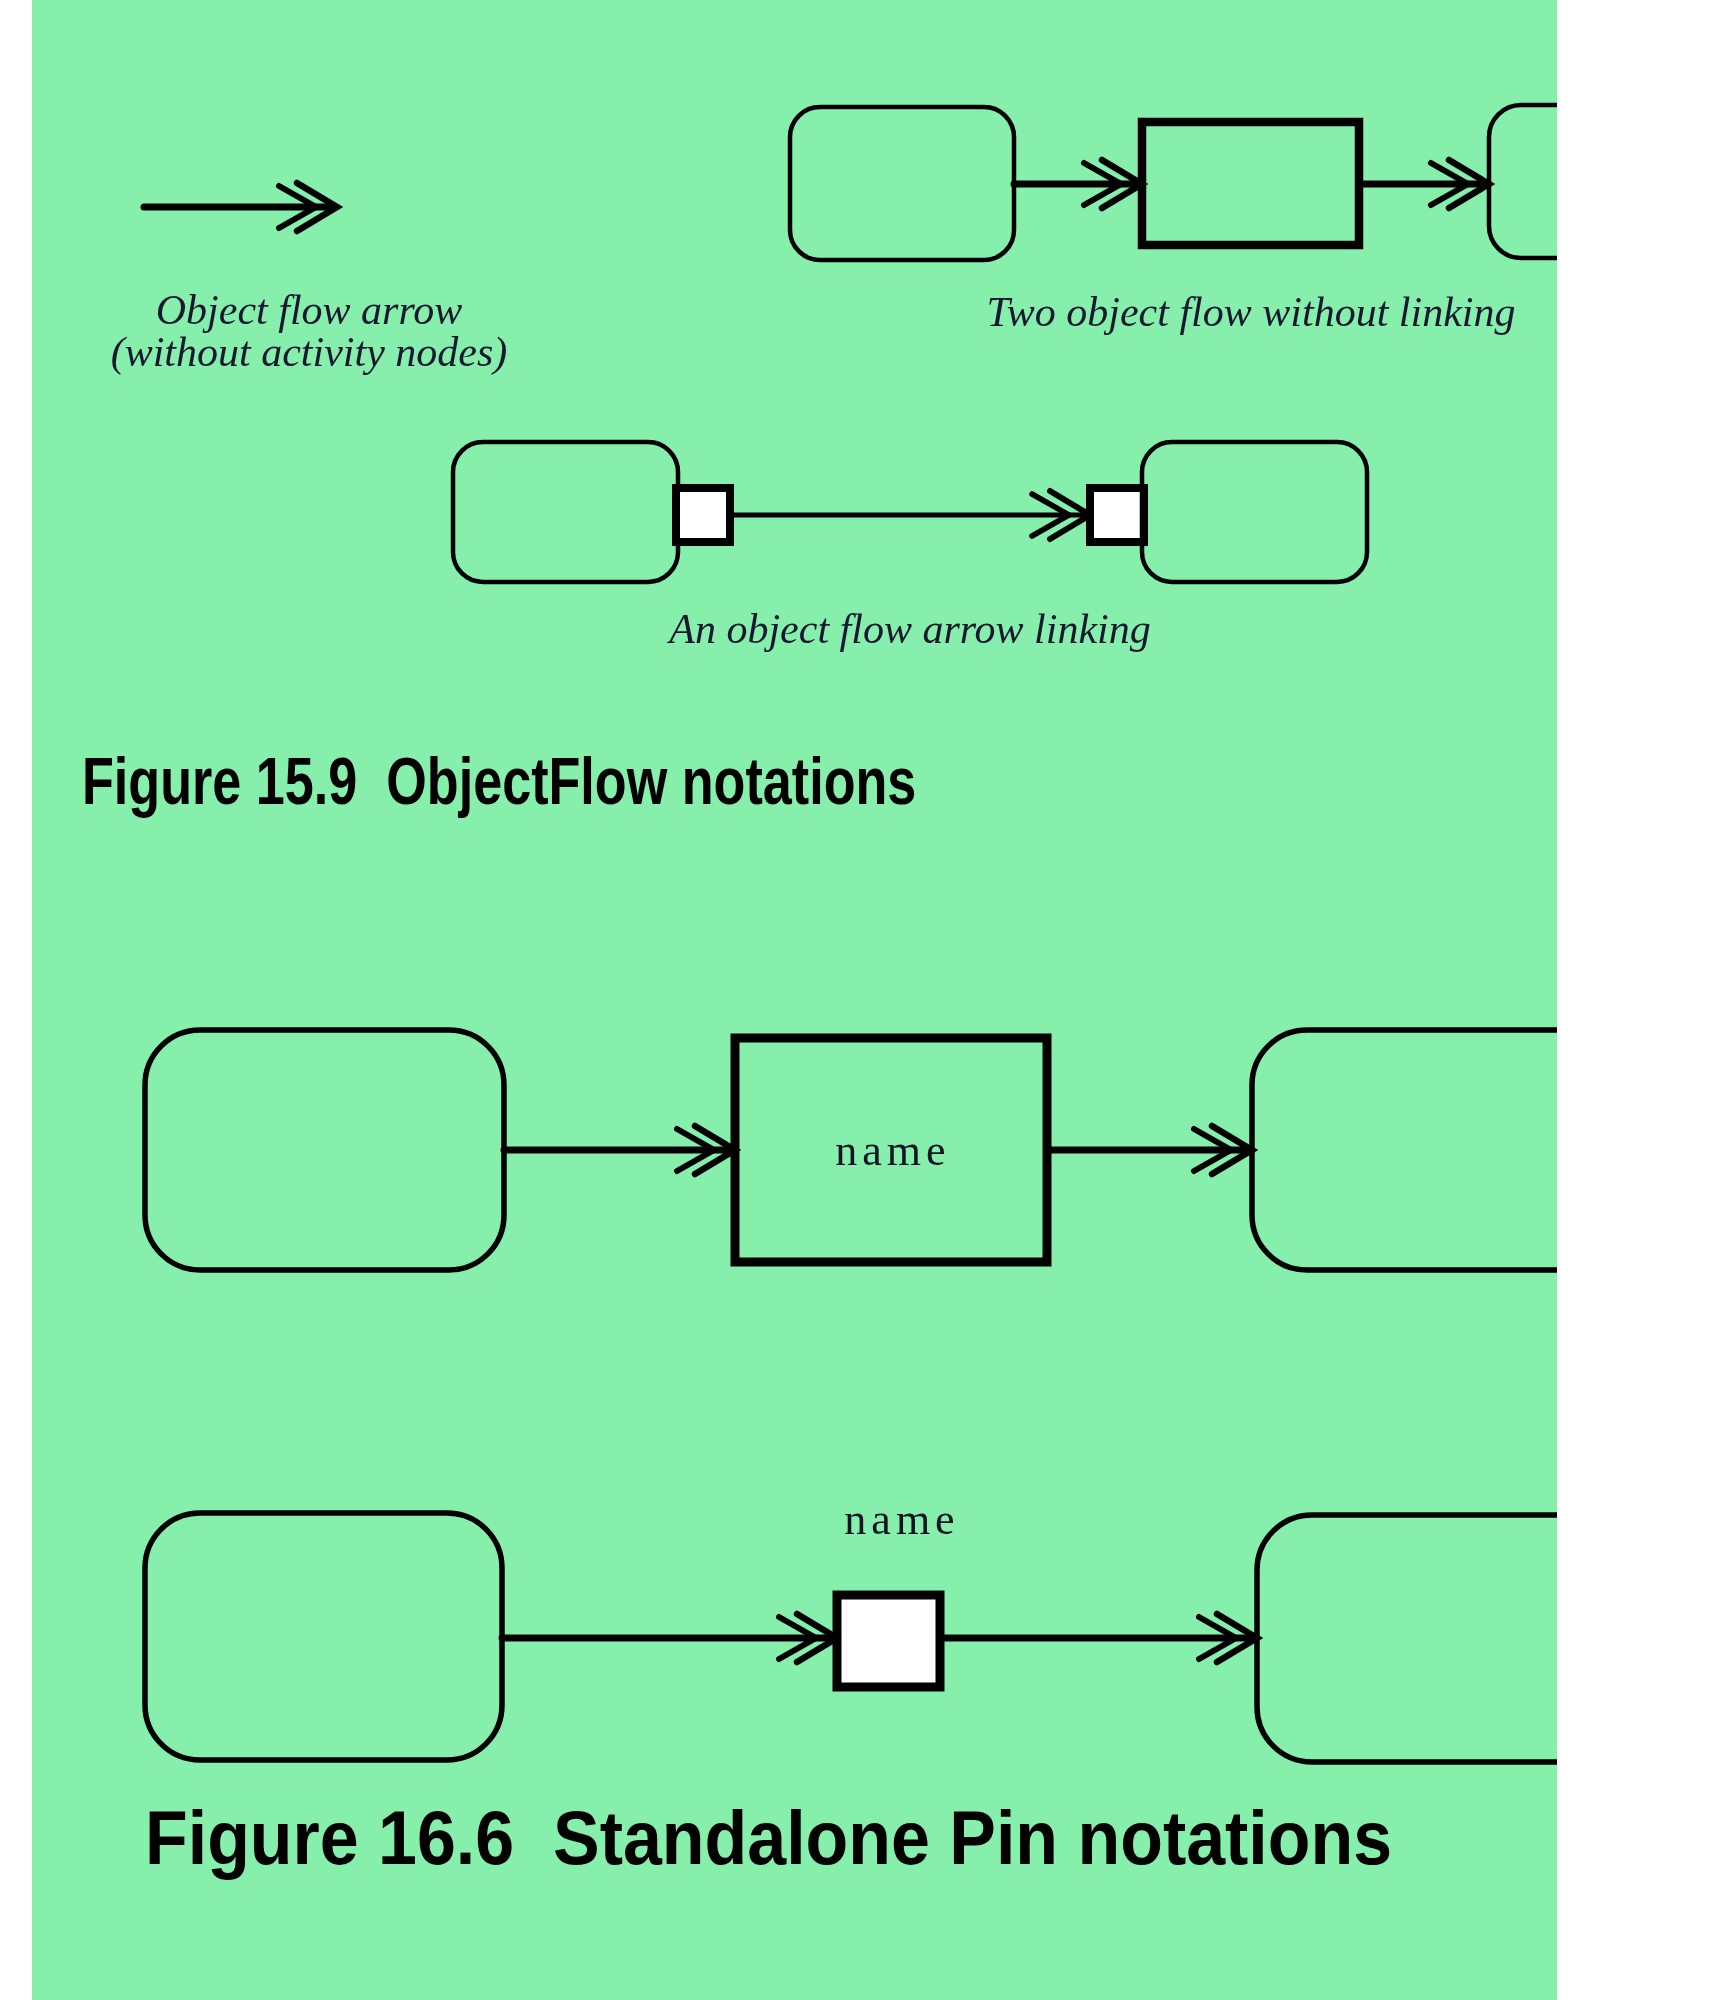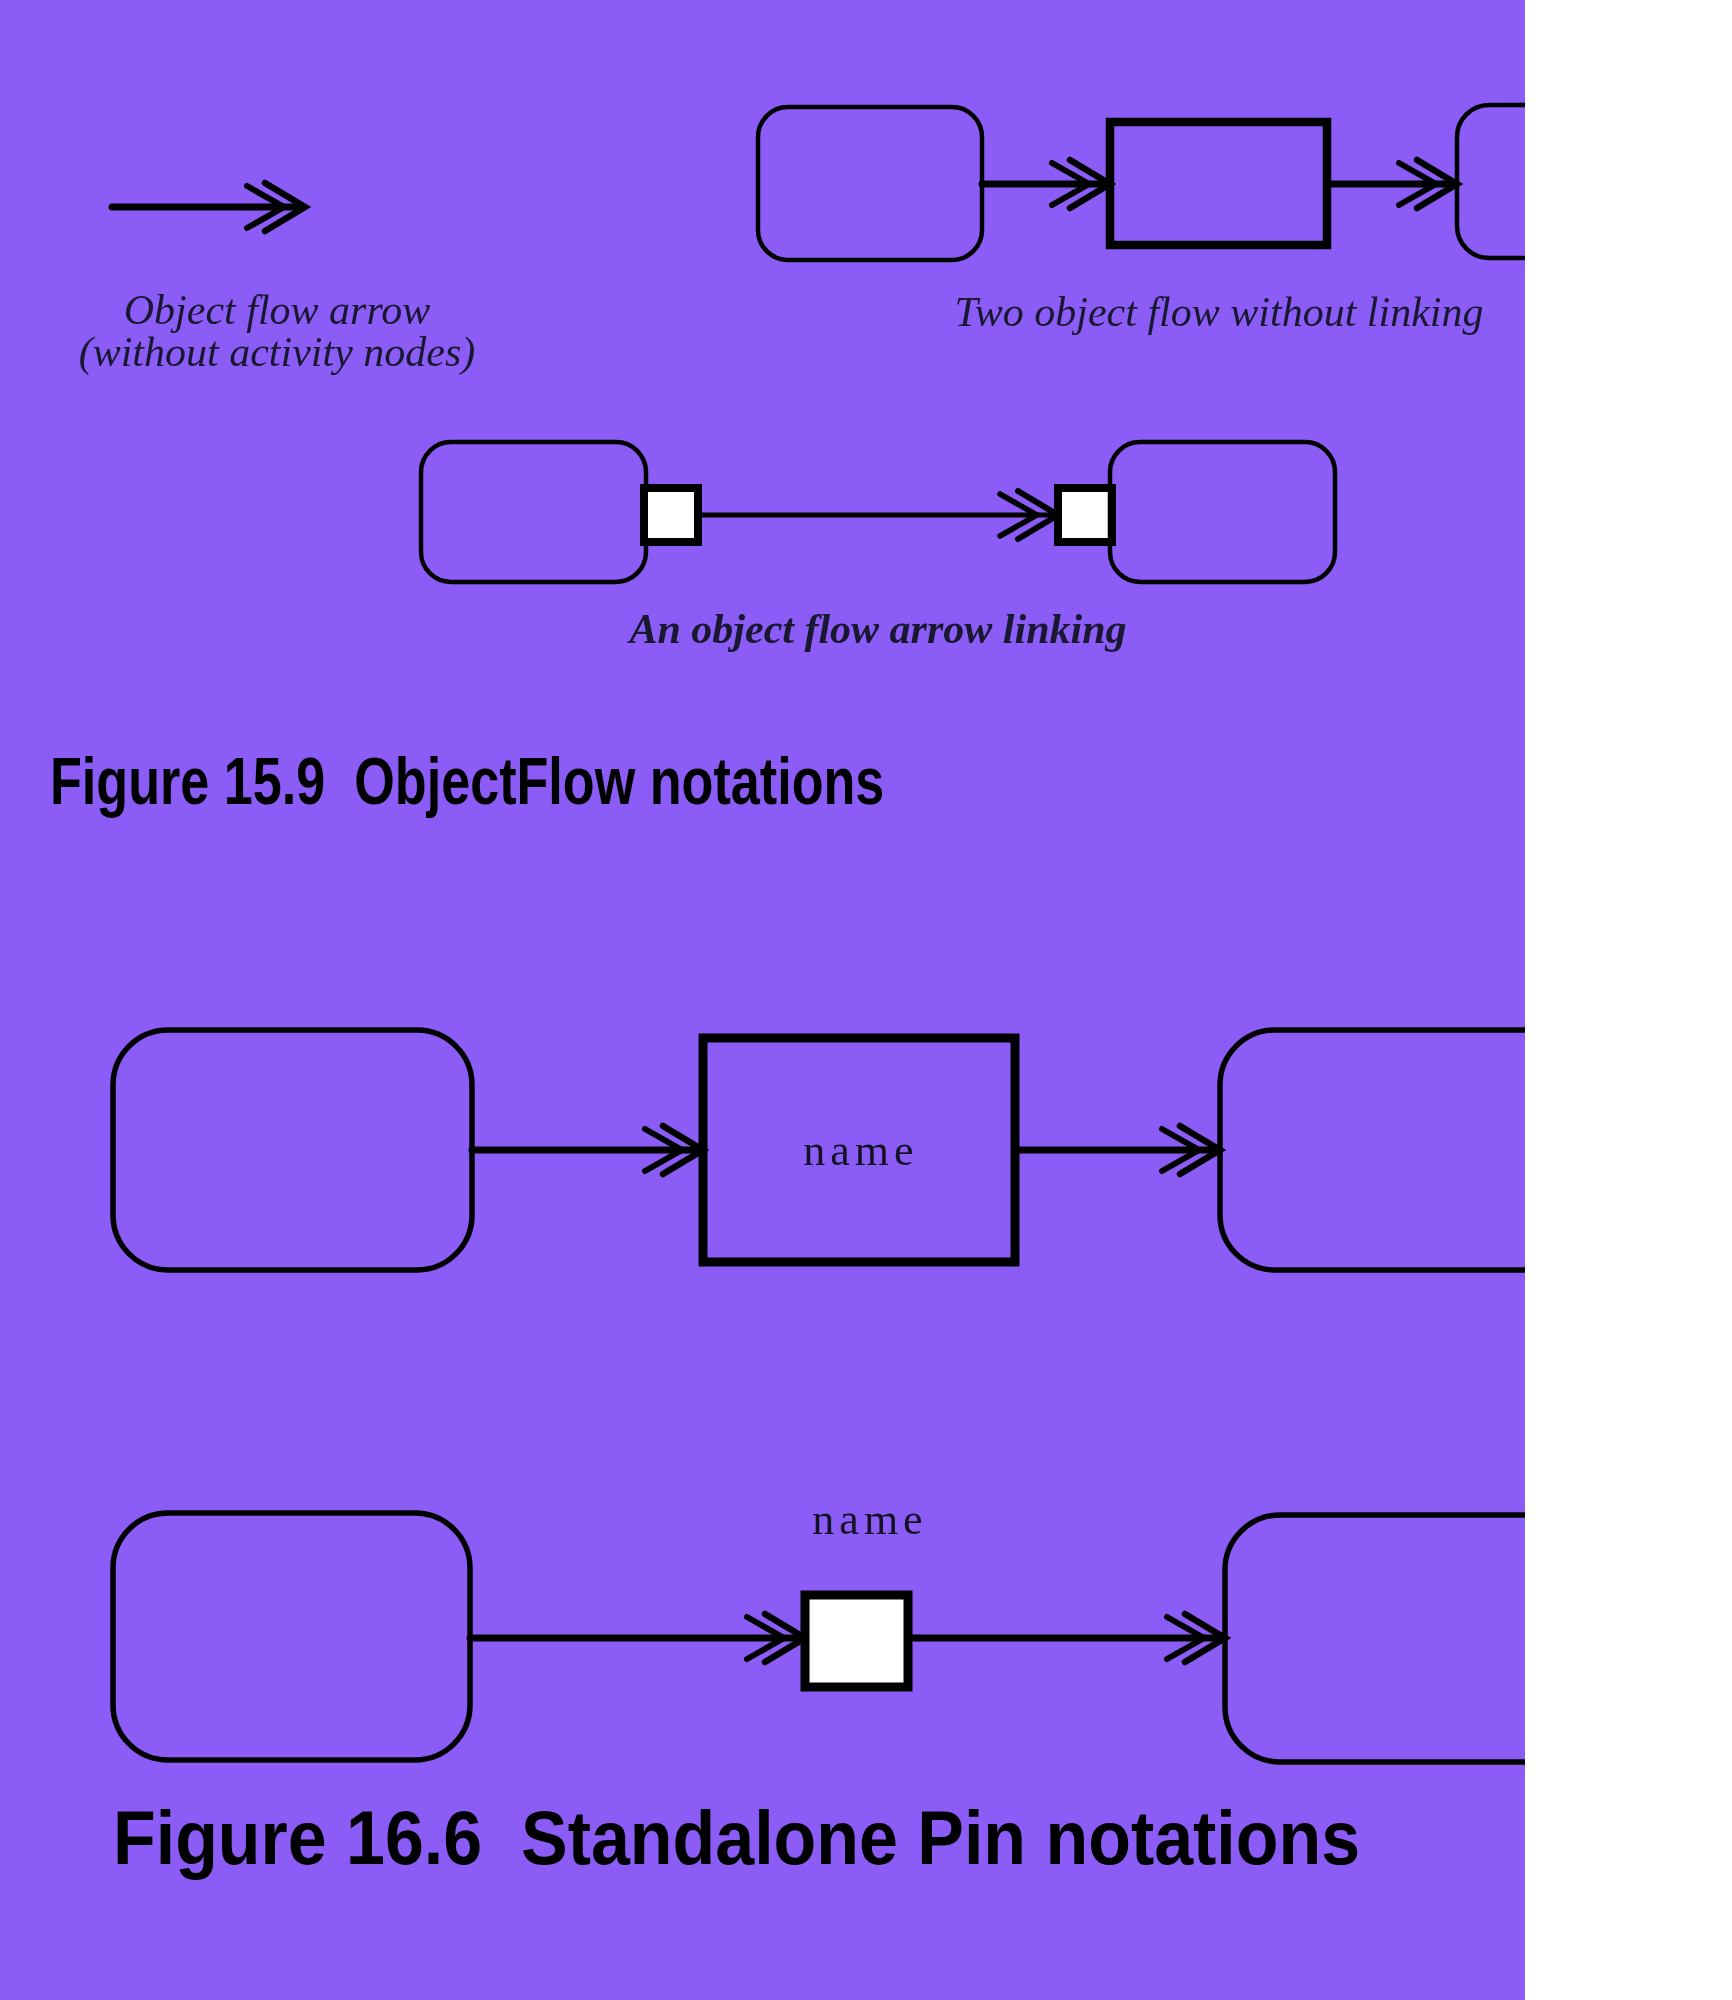--- a/index.html
+++ b/index.html
@@ -1,21 +1,22 @@
 <!DOCTYPE html>
 <html><head>
 <meta charset="utf-8">
 <style>
   html,body{margin:0;padding:0;background:#ffffff;}
   .page{
     position:relative;
     width:1525px;height:2000px;
-    background:#8b5cf6;
+    background:#86efac;
     overflow:hidden;
     font-family:"Liberation Serif",serif;
+    margin-left:32px;
   }
   .diagram-svg{position:absolute;left:0;top:0;width:1732px;height:2000px;}
   .caption-line{
     position:absolute;
     transform:translateX(-50%);
     font-family:"Liberation Serif",serif;
     font-style:italic;
     font-size:42px;
     line-height:44px;
     white-space:pre;
@@ -120,21 +121,21 @@
       <polyline points="1167,1617 1204,1638 1167,1659" stroke-width="6"></polyline>
     </g>
     <rect x="1225" y="1515" width="360" height="247" rx="55" stroke-width="5.5"></rect>
   </svg>
 
   <div class="caption-line" style="left:277px;top:288px;">Object flow arrow</div>
   <div class="caption-line" style="left:277px;top:330px;">(without activity nodes)</div>
 
   <div class="caption-line" style="left:1219px;top:290px;">Two object flow without linking</div>
 
-  <div class="caption-line" style="left:878px;top:607px;font-weight:bold;">An object flow arrow linking</div>
+  <div class="caption-line" style="left:878px;top:607px;">An object flow arrow linking</div>
 
   <div class="figure-label figure-label-15">Figure 15.9  ObjectFlow notations</div>
 
   <div class="figure-label figure-label-16">Figure 16.6  Standalone Pin notations</div>
 
   <div class="name-label name-label-action">
     <span>name</span>
   </div>
 
   <div class="name-label name-label-pin">name</div>

